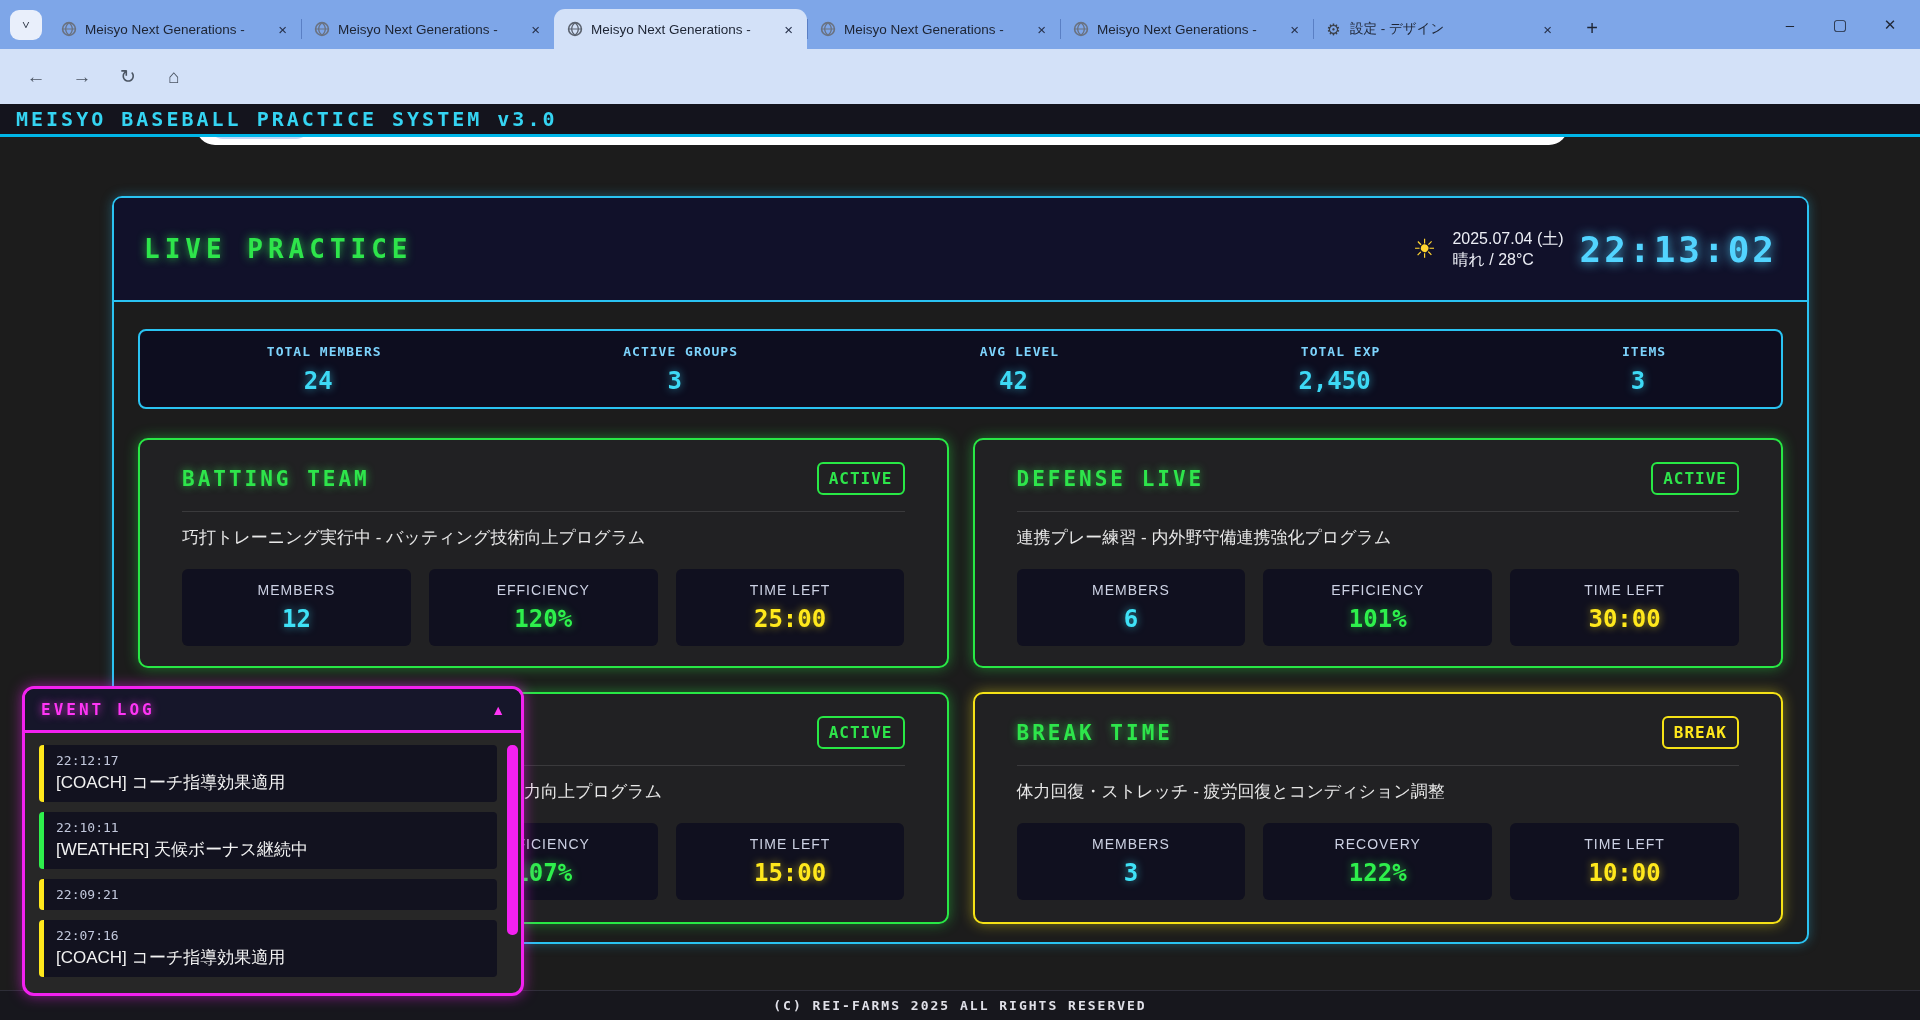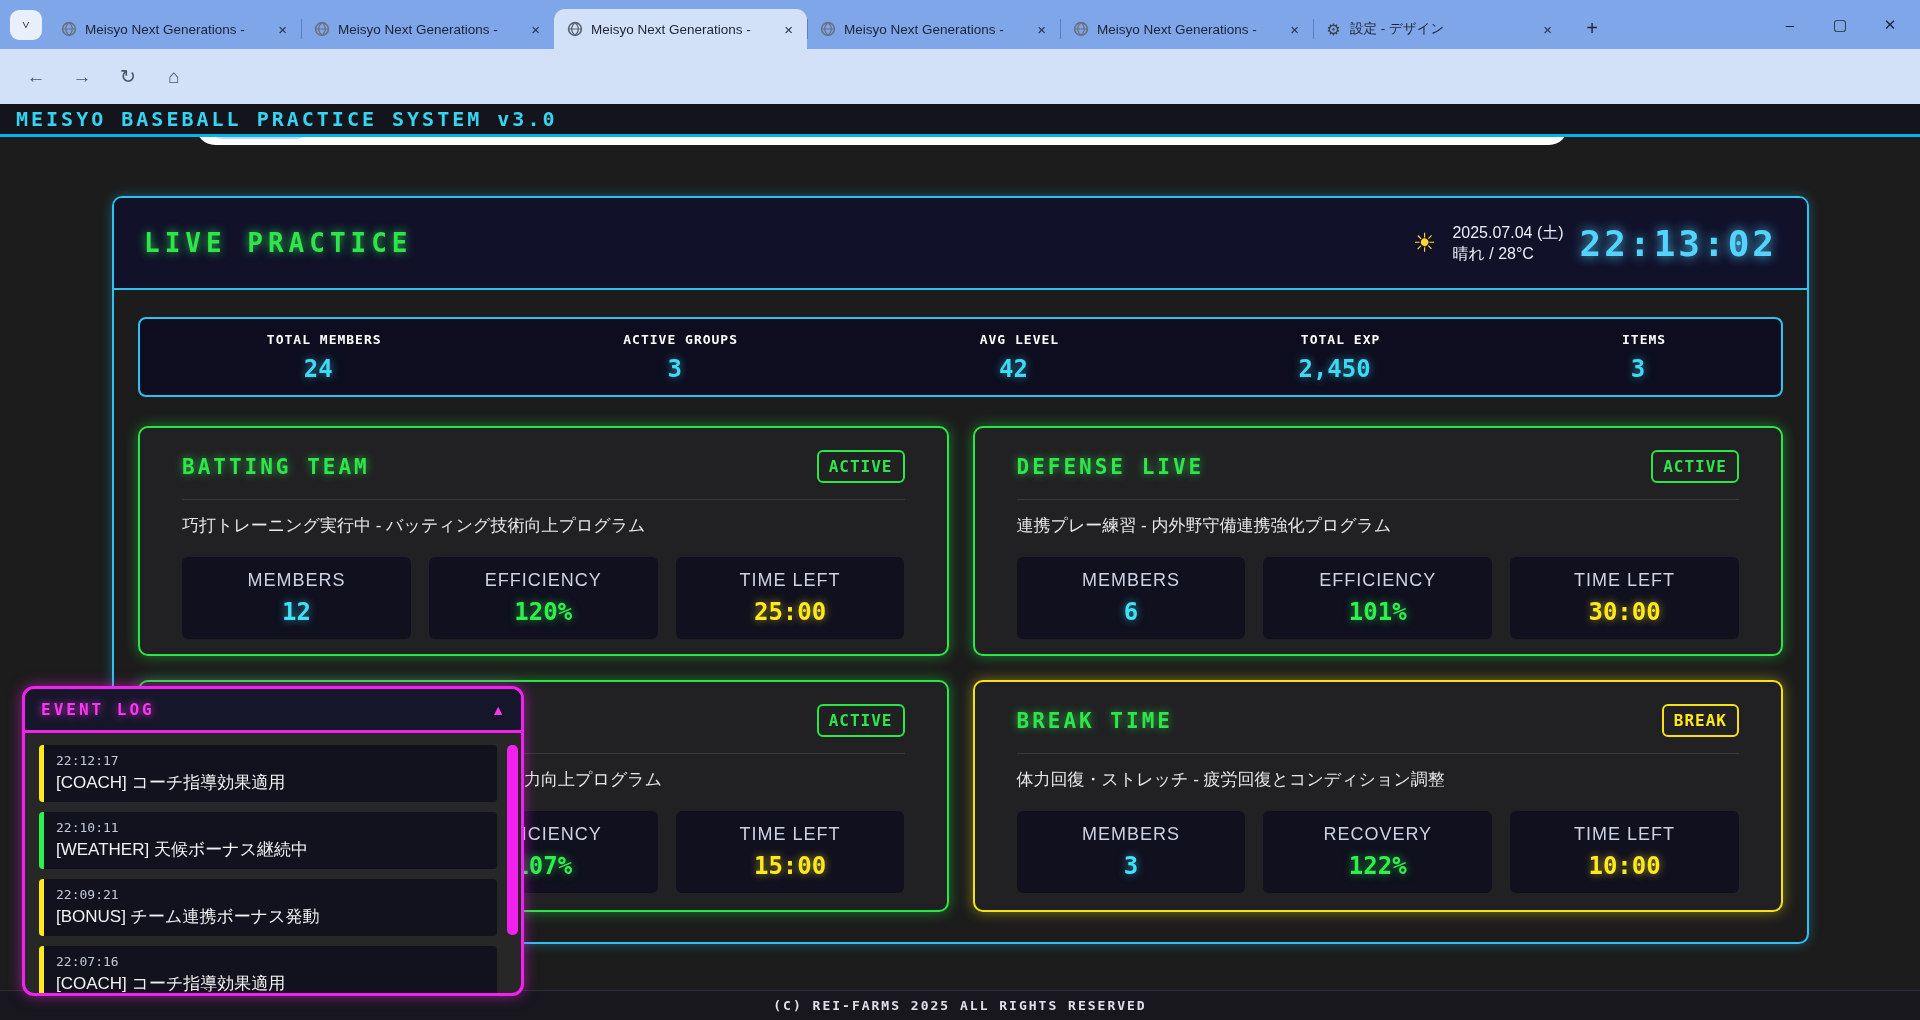--- a/index.html
+++ b/index.html
@@ -44,53 +44,53 @@
   .ext-sep { width:1px; height:22px; background:#9fb6df; }
   .menu-dots { color:#3a4350; font-size:18px; }
 
   
   .app-header { position:absolute; left:0; top:104px; width:1920px; height:33px; background:#14141d;
     border-bottom:3px solid #00b6e8; display:flex; align-items:center; padding-left:16px; }
   .app-header-title { color:#35d4f2; font-weight:bold; font-size:20px; letter-spacing:3px;text-align:center; }
 
   .dashboard { position:absolute; left:112px; top:196px; width:1697px; height:748px;
     border:2px solid #2ac3f2; border-radius:10px; box-shadow:0 0 12px rgba(42,195,242,.35); }
-  .dash-header { height:92px; background:#11112a; border-bottom:2px solid #2ac3f2; border-radius:8px 8px 0 0;
+  .dash-header { height:104px; background:#11112a; border-bottom:2px solid #2ac3f2; border-radius:8px 8px 0 0;
     display:flex; align-items:center; justify-content:space-between; padding:0 30px; }
   .dash-title { color:#2ee54b; font-weight:bold; font-size:26px; letter-spacing:5px;
     text-shadow:0 0 10px rgba(46,229,75,.85); }
   .dash-right { display:flex; align-items:center; gap:16px; }
   .sun { color:#ffd531; font-size:26px; line-height:1; }
   .datetime { color:#eceef5; font-size:16px; line-height:21px; }
   .clock { color:#52d4ff; font-weight:bold; font-size:36px; letter-spacing:3px;
     text-shadow:0 0 12px rgba(82,212,255,.9); }
 
   .stats-bar { margin:27px 24px 0; height:80px; border:2px solid #2ac3f2; border-radius:8px; background:#0d0d1f;
     display:flex; align-items:center; justify-content:space-around; }
   .stat-cell { text-align:center; }
-  .stat-label { color:#ffffff; font-weight:bold; font-size:13px; letter-spacing:1px;margin-left:12px; }
+  .stat-label { color:#7dd3fc; font-weight:bold; font-size:13px; letter-spacing:1px;margin-left:12px; }
   .stat-value { color:#3dd9f5; font-weight:bold; font-size:24px; margin-top:8px;
     text-shadow:0 0 8px rgba(61,217,245,.6); }
 
   .cards { margin:29px 24px 0; display:grid; grid-template-columns:1fr 1fr; grid-template-rows:230px 232px;
     column-gap:24px; row-gap:24px; }
   .card { border:2px solid #28e845; border-radius:10px; background:#212123; padding:22px 42px;
     box-shadow:0 0 14px rgba(40,232,69,.45); }
   .card.yellow-card { border-color:#f5e216; box-shadow:0 0 14px rgba(245,226,22,.45); }
   .card-head { display:flex; align-items:center; justify-content:space-between; }
   .card-title { color:#2ee54b; font-weight:bold; font-size:21px; letter-spacing:3px;
     text-shadow:0 0 8px rgba(46,229,75,.7); }
   .badge { border:2px solid #28e845; color:#2ee54b; border-radius:6px; padding:5px 10px;
     font-weight:bold; font-size:16px; letter-spacing:1px; }
   .badge.break { border-color:#f5e216; color:#ffe81c; }
   .card-divider { border:none; border-top:1px solid #3a3a3c; margin:16px 0 14px; }
   .card-desc { color:#e8e8e8; font-size:17px; }
   .card-stats { display:flex; gap:18px; margin-top:20px; }
   .sbox { flex:1; background:#10101f; border-radius:6px; padding:13px 10px; text-align:center; }
-  .sbox-label { color:#cdd2e4; font-size:18px; letter-spacing:1px; }
+  .sbox-label { color:#cdd2e4; font-size:14px; letter-spacing:1px; }
   .sbox-value { font-weight:bold; font-size:24px; margin-top:7px; }
   .v-cyan   { color:#3fe2f7; text-shadow:0 0 8px rgba(63,226,247,.6); }
   .v-green  { color:#2ef04c; text-shadow:0 0 8px rgba(46,240,76,.6); }
   .v-yellow { color:#ffe81c; text-shadow:0 0 8px rgba(255,232,28,.6); }
 
   
   .event-log { position:absolute; left:22px; top:686px; width:502px; height:310px; z-index:6;
     border:3px solid #f321f0; border-radius:12px; background:#272727;
     box-shadow:0 0 14px rgba(243,33,240,.55); overflow:hidden; }
   .log-head { height:44px; background:#16162a; border-bottom:3px solid #f321f0;
@@ -385,21 +385,20 @@
     <div class="log-entry acc-yellow">
       <div class="log-time mono">22:12:17</div>
       <div class="log-msg">[COACH] コーチ指導効果適用</div>
     </div>
     <div class="log-entry acc-green">
       <div class="log-time mono">22:10:11</div>
       <div class="log-msg">[WEATHER] 天候ボーナス継続中</div>
     </div>
     <div class="log-entry acc-yellow">
       <div class="log-time mono">22:09:21</div>
-      <div class="log-msg">[BONUS] チーム連携ボーナス発動</div>
     </div>
     <div class="log-entry acc-yellow">
       <div class="log-time mono">22:07:16</div>
       <div class="log-msg">[COACH] コーチ指導効果適用</div>
     </div>
   </div>
   <div class="log-scrollthumb"></div>
 </div>
 
 <div class="footer">

